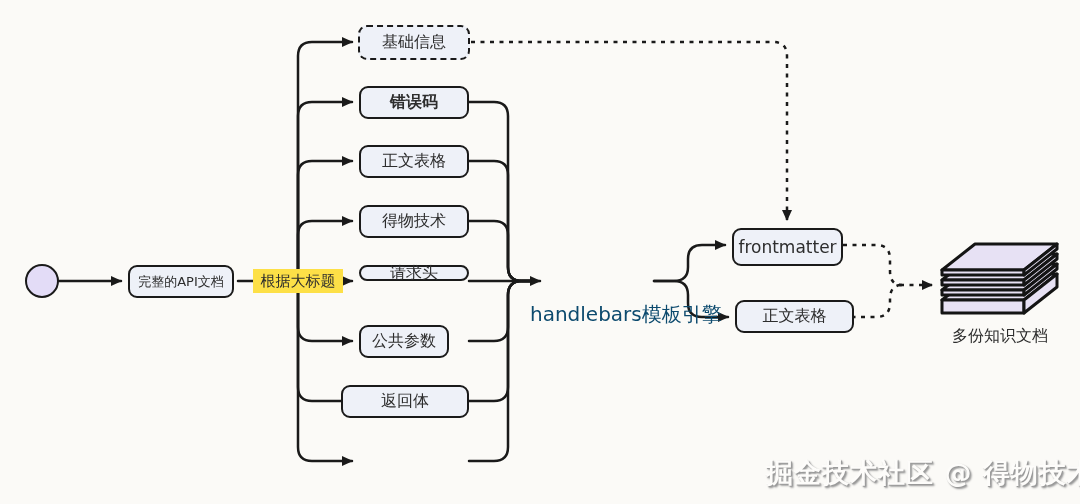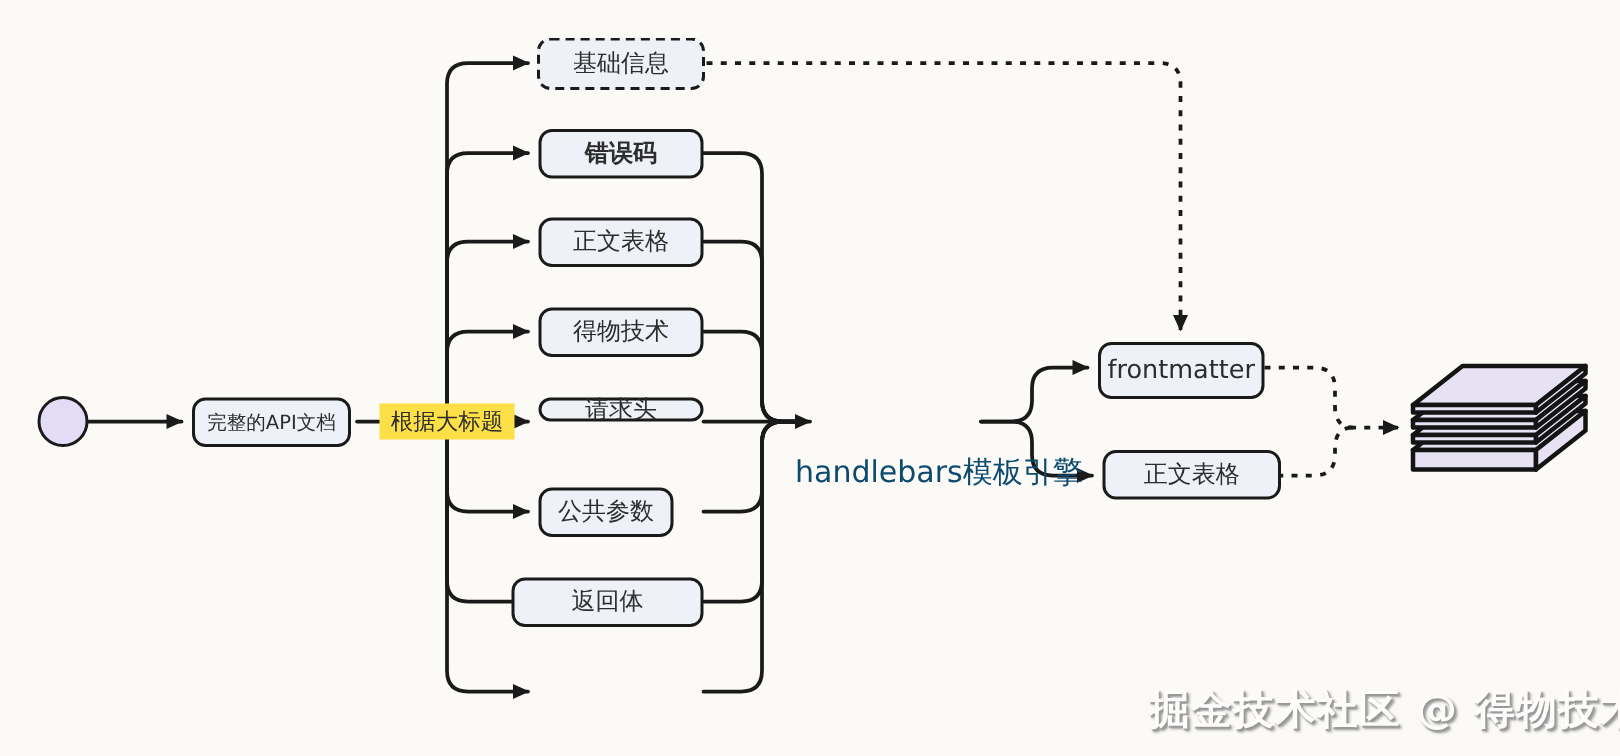--- a/index.html
+++ b/index.html
@@ -120,16 +120,17 @@
 
       <path d="M 6 40 L 88 40 L 121 14 L 39 14 Z"></path>
       <path d="M 6 40 H 88 V 45 H 6 Z"></path>
       <path d="M 88 40 L 121 14 V 19 L 88 45 Z"></path>
 
       <path d="M 6 30 L 88 30 L 121 4 L 39 4 Z"></path>
       <path d="M 6 30 H 88 V 35 H 6 Z"></path>
       <path d="M 88 30 L 121 4 V 9 L 88 35 Z"></path>
     </svg>
   </div>
+  <div class="result-label" style="left:926px; top:326px; width:148px;">多份知识文档</div>
 
   <div class="watermark" style="left:766px; top:455px;">掘金技术社区 @ 得物技术</div>
 
 </div>
 
 </body></html>

